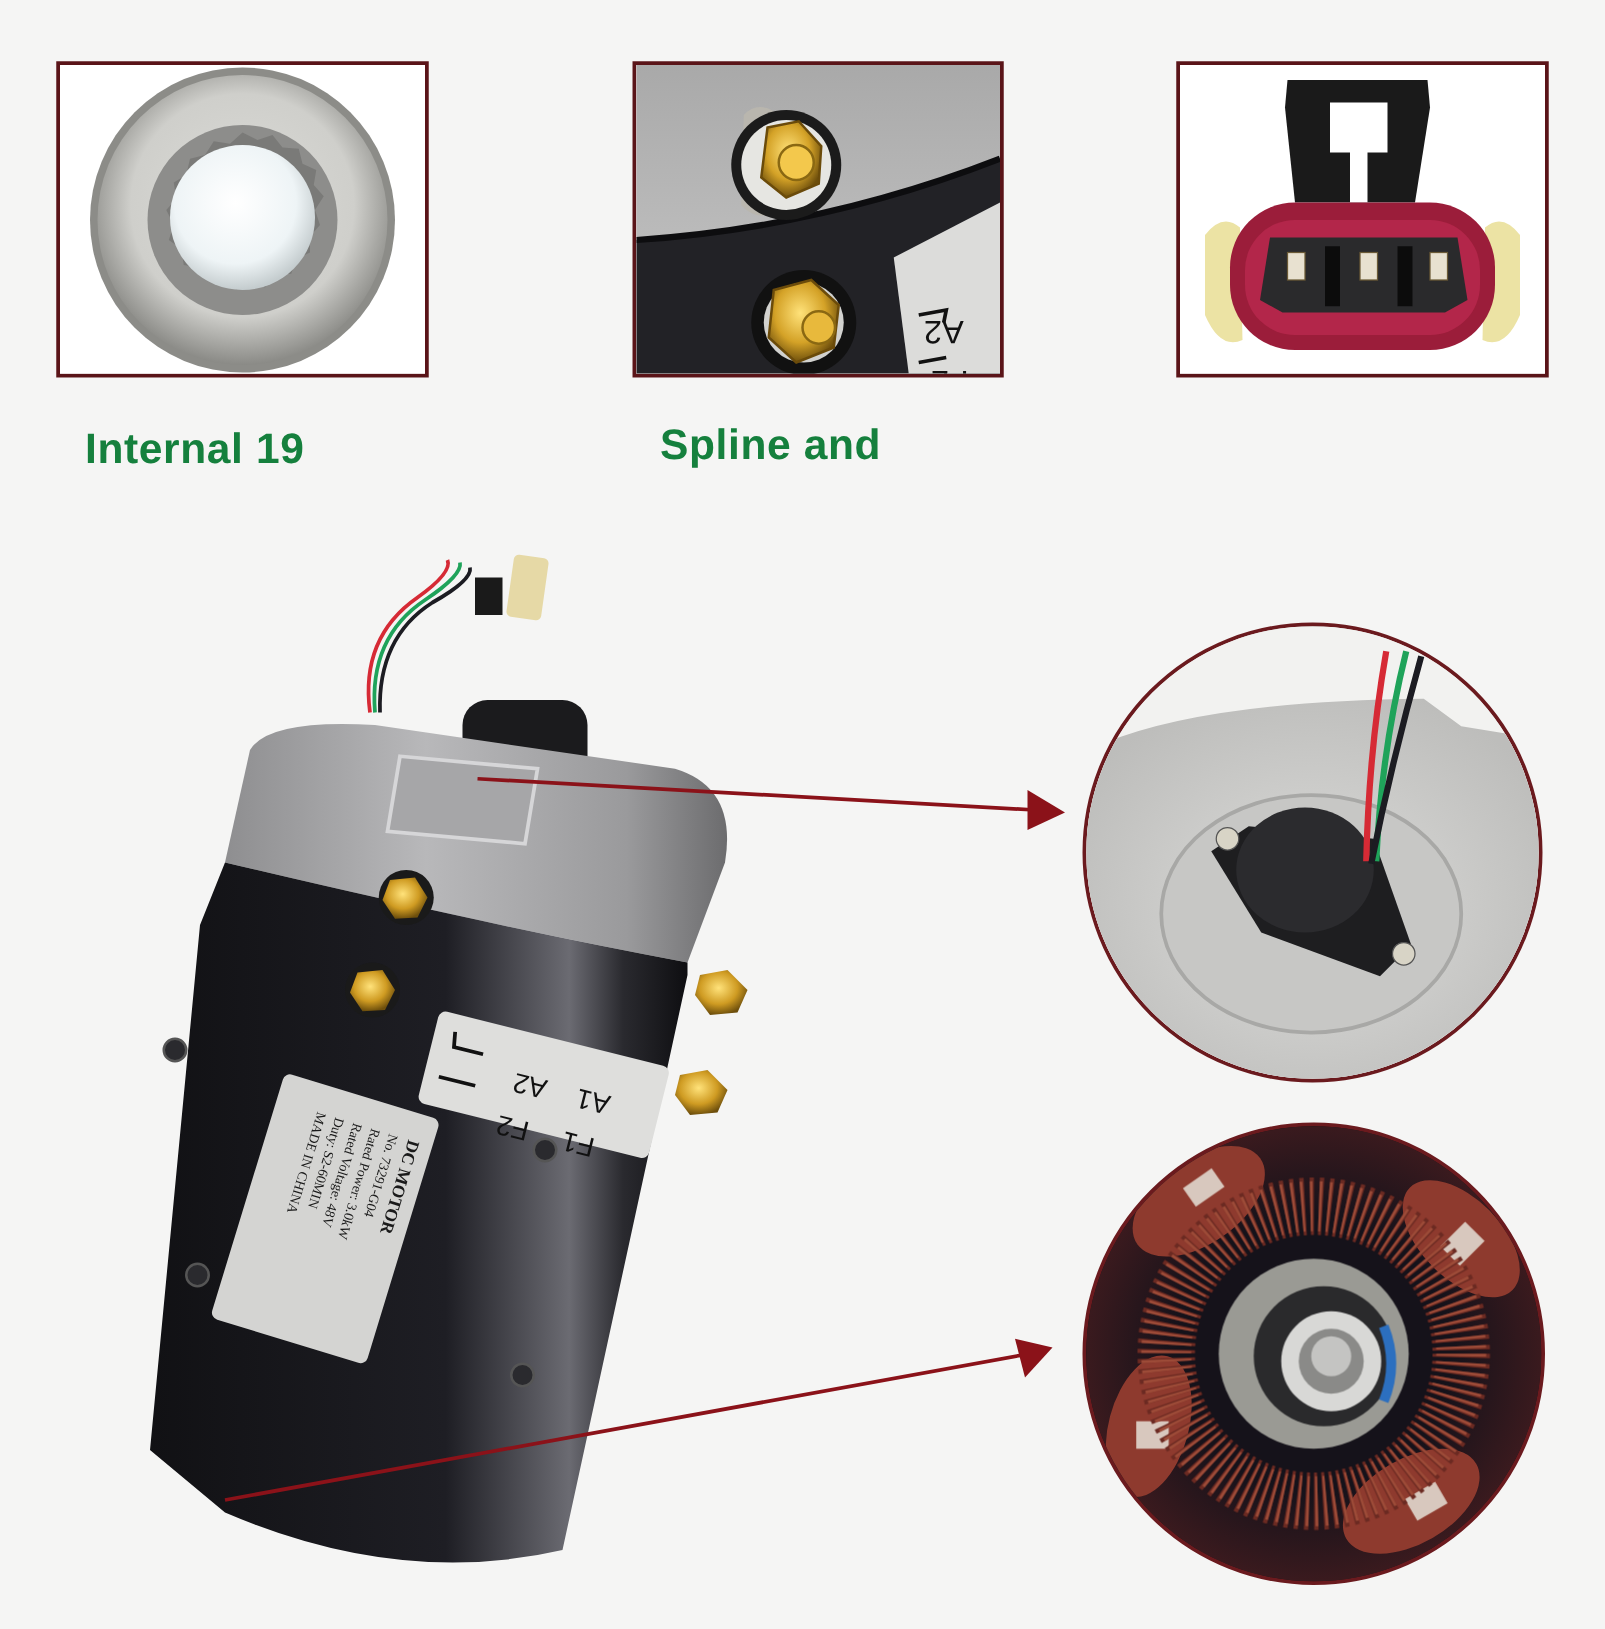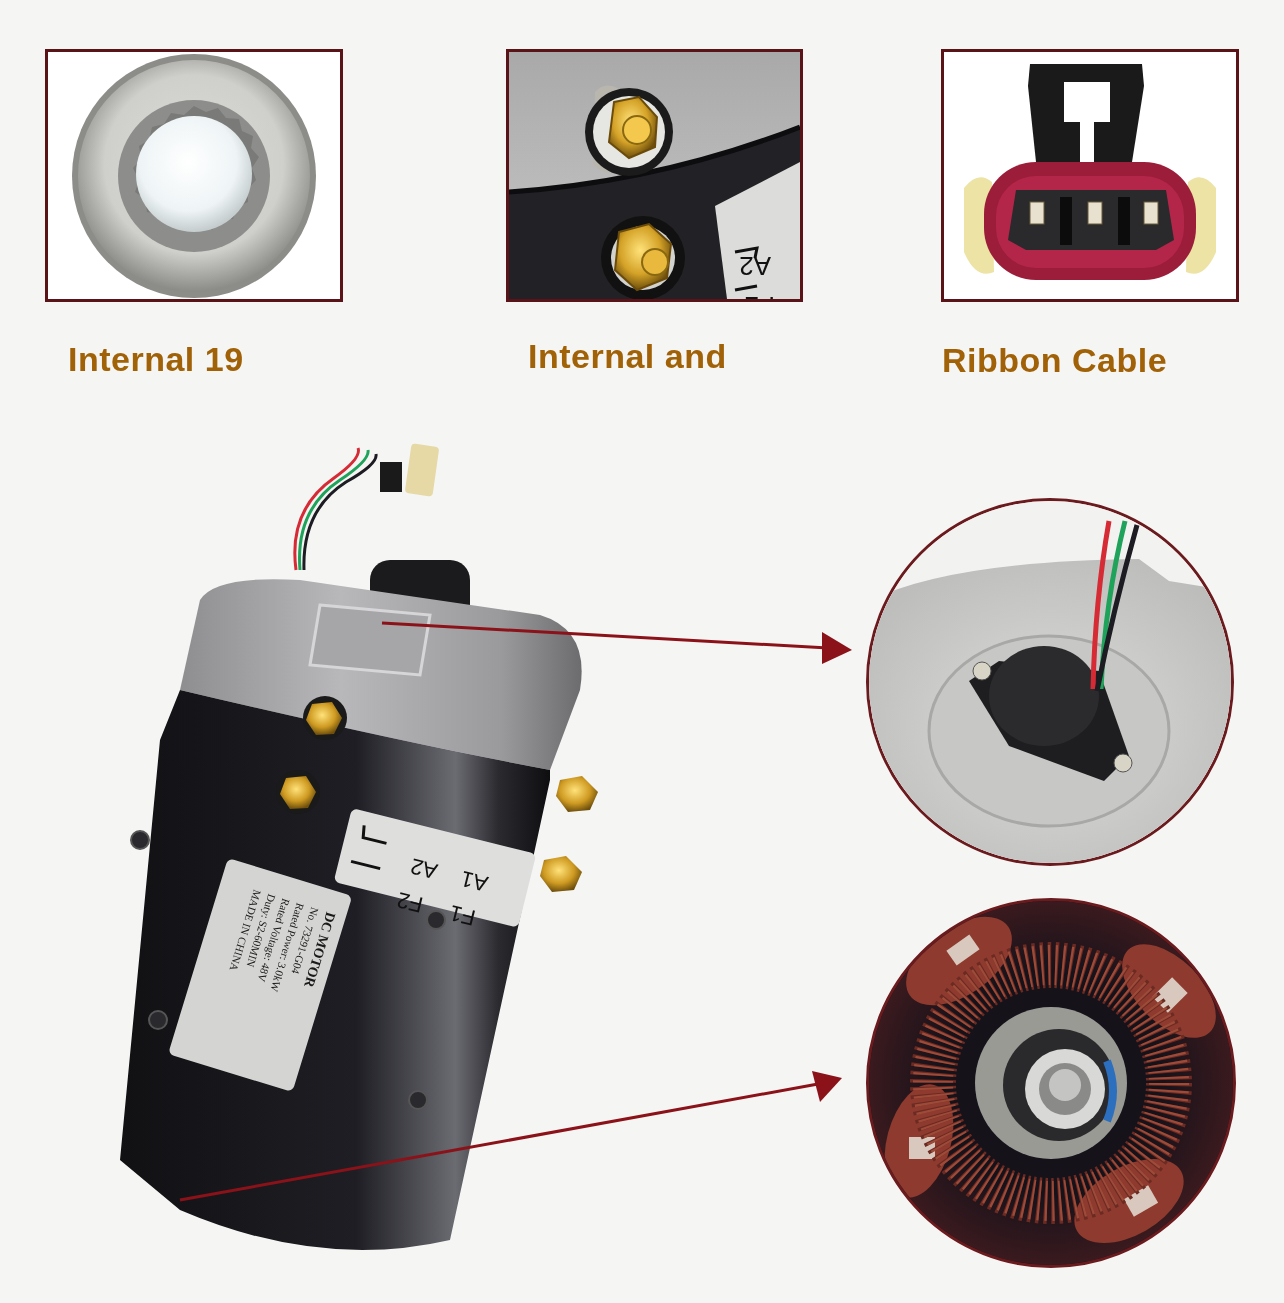--- a/index.html
+++ b/index.html
@@ -6,21 +6,21 @@
   body {
     width: 1284px; height: 1303px; position: relative; overflow: hidden;
     background: #f5f5f4;
     font-family: "Liberation Sans", sans-serif;
   }
   .frame {
     position: absolute; border: 3px solid #5a1418; box-sizing: border-box; overflow: hidden; background: #fff;
   }
   .caption {
     position: absolute; font-family: "Liberation Sans", sans-serif; font-weight: bold;
-    font-size: 34px; line-height: 44px; color: #a16207; letter-spacing: 0.5px; text-align: center;
+    font-size: 34px; line-height: 44px; color: #15803d; letter-spacing: 0.5px; text-align: center;
   }
   .caption span { display: block; }
   .circle {
     position: absolute; border-radius: 50%; border: 3px solid #6b1a1e; overflow: hidden; box-sizing: border-box;
   }
   svg { display: block; }
 </style>
 </head>
 <body>
 
@@ -81,21 +81,21 @@
     <path d="M206 154 L291 110 L291 247 L218 247 Z" fill="#dcdcda"></path>
     <g font-family="Liberation Sans, sans-serif" font-size="26" fill="#111">
       <text transform="translate(262,205) rotate(180)">A2</text>
       <text transform="translate(266,245) rotate(180)">F2</text>
     </g>
     <path d="M226 200 l22 -4 l-2 10" stroke="#111" stroke-width="3" fill="none"></path>
     <path d="M226 238 l22 -4" stroke="#111" stroke-width="3" fill="none"></path>
   </svg>
 </div>
 <div class="caption" style="left:528px;top:334px;">
-  <span>Internal and</span>
+  <span>Spline and</span>
 </div>
 
 <div class="frame" style="left:941px;top:49px;width:298px;height:253px;">
   <svg width="292" height="247" viewBox="0 0 292 247">
     <rect width="292" height="247" fill="#ffffff"></rect>
 
     <path d="M86 12 L198 12 L200 34 L188 110 L92 110 L84 34 Z" fill="#1a1a1a"></path>
     <path d="M120 30 L166 30 L166 70 L150 70 L150 110 L136 110 L136 70 L120 70 Z" fill="#fff"></path>
 
     <path d="M20 136 Q34 118 48 130 L50 220 Q32 228 20 200 Z" fill="#ece3a4"></path>
@@ -108,21 +108,20 @@
     <g fill="#e8e1d0" stroke="#6b5a36" stroke-width="1">
       <rect x="86" y="150" width="14" height="22"></rect>
       <rect x="144" y="150" width="14" height="22"></rect>
       <rect x="200" y="150" width="14" height="22"></rect>
     </g>
     <rect x="116" y="145" width="12" height="48" fill="#0c0c0c"></rect>
     <rect x="174" y="145" width="12" height="48" fill="#0c0c0c"></rect>
   </svg>
 </div>
 <div class="caption" style="left:942px;top:338px;">
-  <span>Ribbon Cable</span>
 </div>
 
 <svg style="position:absolute;left:120px;top:440px;" width="520" height="840" viewBox="0 0 520 840">
   <defs>
     <linearGradient id="bodyG" x1="0" y1="0" x2="1" y2="0">
       <stop offset="0" stop-color="#111114"></stop>
         <stop offset="0.55" stop-color="#1e1e24"></stop>
       <stop offset="0.78" stop-color="#6b6b72"></stop>
         <stop offset="0.88" stop-color="#2a2a2f"></stop>
         <stop offset="1" stop-color="#0e0e11"></stop>

